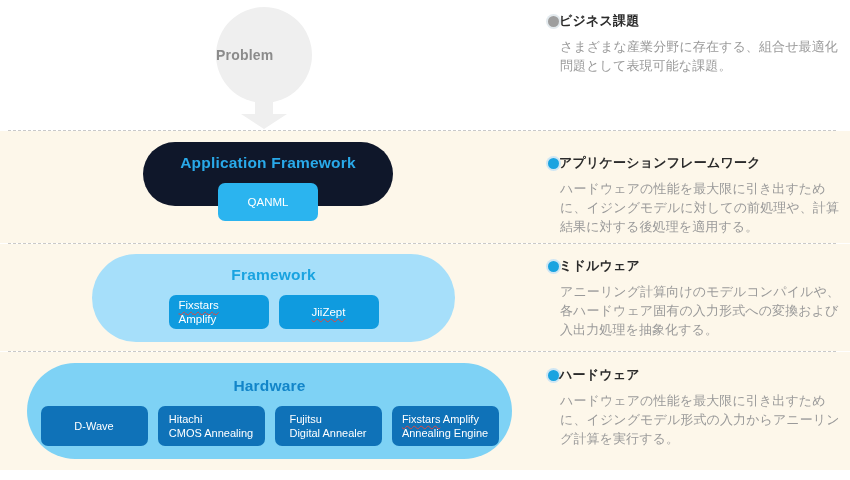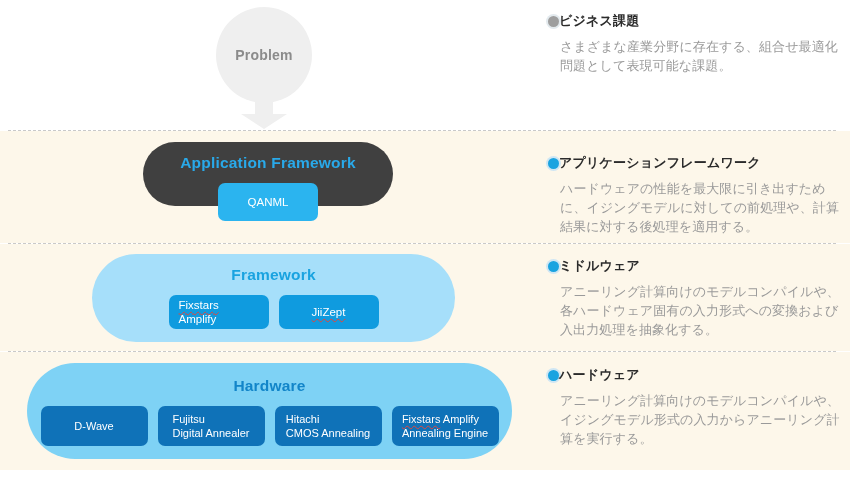--- a/index.html
+++ b/index.html
@@ -55,21 +55,21 @@
   .problem-circle {
     position: absolute;
     left: 216px;
     top: 7px;
     width: 96px;
     height: 96px;
     border-radius: 50%;
     background: #efefef;
     display: flex;
     align-items: center;
-    justify-content: center;
+    justify-content: flex-start;
   }
   .problem-label {
     font-size: 14px;
     font-weight: bold;
     color: #8b8b8b;
     letter-spacing: .2px;
   }
 
   .arrow-down {
     position: absolute;
@@ -90,21 +90,21 @@
     font-weight: bold;
     letter-spacing: .2px;
   }
 
   
   .pill-app {
     left: 143px;
     top: 142px;
     width: 250px;
     height: 64px;
-    background: #404040;
+    background: #0f172a;
   }
   .pill-app .layer-title {
     color: #29a9e9;
     margin-top: 12px;
   }
 
   
   .pill-mid {
     left: 92px;
     top: 254px;
@@ -274,29 +274,29 @@
     <div class="layer-pill pill-hw">
       <div class="layer-title">Hardware</div>
       <div class="chip-row">
 
         <div class="chip chip-hw">
           <span class="chip-line">D-Wave</span>
         </div>
 
         <div class="chip chip-hw">
           <span>
+            <span class="chip-line">Hitachi</span>
+            <span class="chip-line">CMOS Annealing</span>
+          </span>
+        </div>
+
+        <div class="chip chip-hw">
+          <span>
             <span class="chip-line">Fujitsu</span>
             <span class="chip-line">Digital Annealer</span>
-          </span>
-        </div>
-
-        <div class="chip chip-hw">
-          <span>
-            <span class="chip-line">Hitachi</span>
-            <span class="chip-line">CMOS Annealing</span>
           </span>
         </div>
 
         <div class="chip chip-hw">
           <span>
             <span class="chip-line">
               <span class="spell">Fixstars</span><span> Amplify</span>
             </span>
             <span class="chip-line">Annealing Engine</span>
           </span>
@@ -330,17 +330,17 @@
         <span class="desc-title">ミドルウェア</span>
       </div>
       <div class="desc-body">アニーリング計算向けのモデルコンパイルや、各ハードウェア固有の入力形式への変換および入出力処理を抽象化する。</div>
     </div>
 
     <div class="desc-block d4">
       <div class="desc-head">
         <span class="dot dot-blue"></span>
         <span class="desc-title">ハードウェア</span>
       </div>
-      <div class="desc-body">アニーリング計算向けのモデルコンパイルや、イジングモデル形式の入力からアニーリング計算を実行する。</div>
+      <div class="desc-body">ハードウェアの性能を最大限に引き出すために、イジングモデル形式の入力からアニーリング計算を実行する。</div>
     </div>
 
   </div>
 </div>
 
 </body></html>

